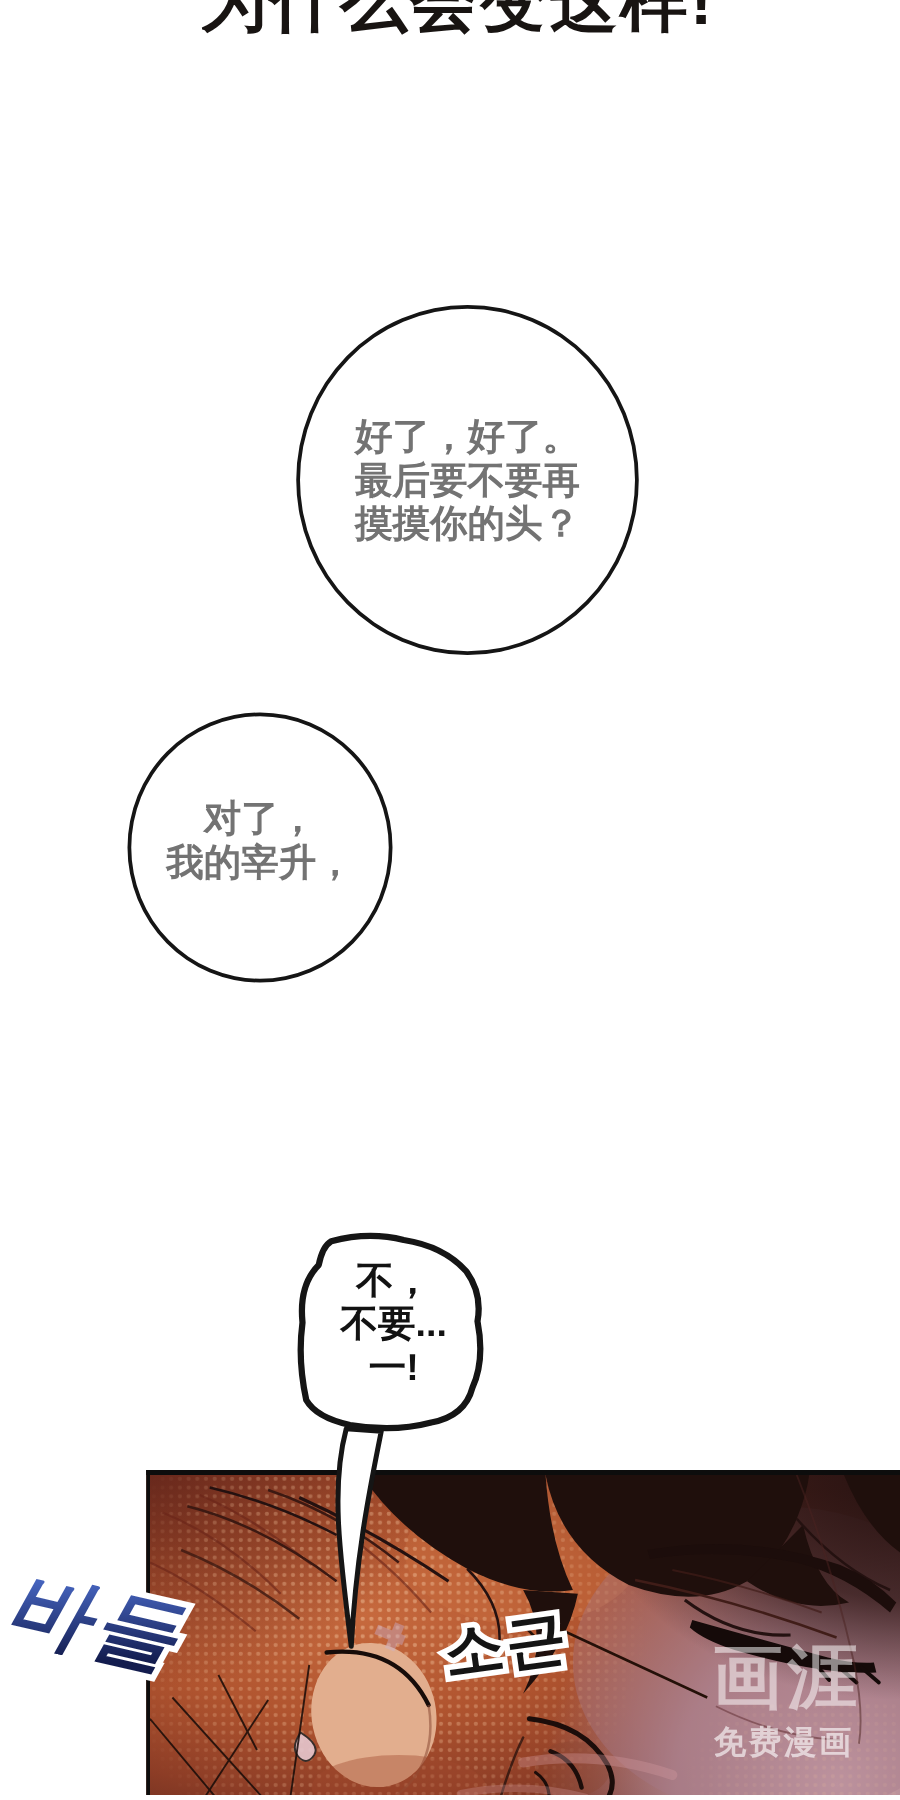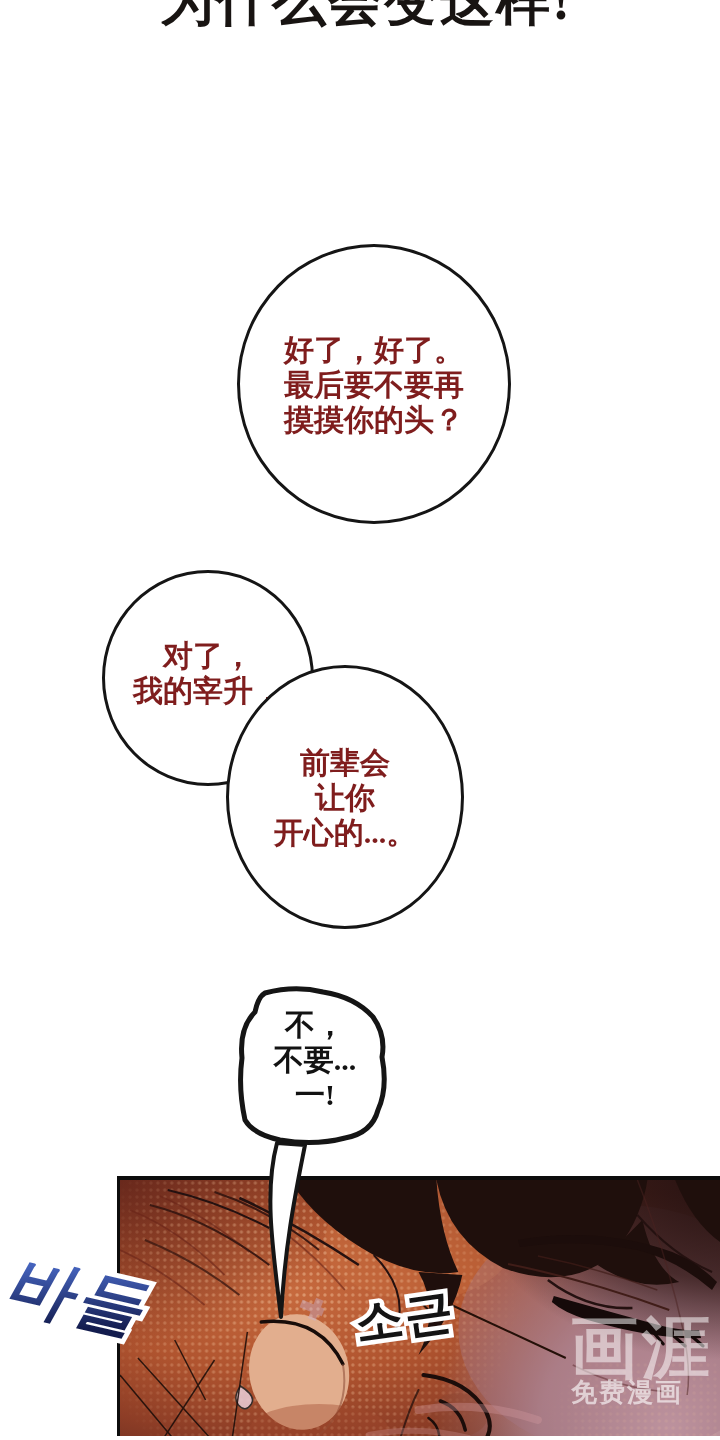--- a/index.html
+++ b/index.html
@@ -1,30 +1,30 @@
 <!DOCTYPE html>
 <html style="--ink: #151515; --bubble-fill: #ffffff; --panel-border: #0d0d0d; --sfx-blue-top: #4563bd; --sfx-blue-bottom: #131c4e; --sfx-dark: #141414; --watermark-color: rgba(255,255,255,0.52); --watermark-tagline-color: rgba(255,255,255,0.62);"><head>
 <meta charset="utf-8">
 <style>
   html,body{margin:0;padding:0;background:#ffffff;}
   .stage{
     position:relative;width:720px;height:1436px;overflow:hidden;background:#fff;
-    font-family:Liberation Serif, serif;
+    font-family:Liberation Sans, sans-serif;
   }
   
   .chapter-title{
     position:absolute;top:-26px;left:160px;width:440px;
     font-size:54px;font-weight:bold;color:#181412;letter-spacing:2px;
     line-height:1;white-space:nowrap;
   }
   
   .bubble{
     position:absolute;background:var(--bubble-fill);border:3px solid var(--ink);
     border-radius:50%;display:flex;align-items:center;justify-content:center;
-    text-align:center;color:#7f1d1d;font-weight:bold;
+    text-align:center;color:#737373;font-weight:bold;
   }
   .bubble .btxt{white-space:pre-line;font-size:30px;line-height:35px;}
   .bubble-1{left:237px;top:244px;width:268px;height:274px;}
   .bubble-2a{left:102px;top:570px;width:206px;height:210px;z-index:1;}
   .bubble-2a .btxt{padding-bottom:10px;}
   .bubble-2b{left:226px;top:665px;width:232px;height:258px;z-index:2;}
   .bubble-4{left:346px;top:1099px;width:122px;height:124px;z-index:7;border-width:4px;}
   
   .bubble-3-wrap{position:absolute;left:225px;top:983px;width:180px;height:340px;z-index:6;}
   .bubble-3-text{
@@ -48,46 +48,41 @@
   .sfx-tremble .fill{
     background:linear-gradient(168deg,var(--sfx-blue-top) 15%,var(--sfx-blue-bottom) 85%);
     -webkit-background-clip:text;background-clip:text;
     color:var(--sfx-blue-bottom);-webkit-text-fill-color:transparent;}
   .sfx-whisper{left:352px;top:1300px;font-size:48px;letter-spacing:2px;
     transform:rotate(-8deg);transform-origin:left top;}
   .sfx-whisper .outline{-webkit-text-stroke:9px #ffffff;}
   .sfx-whisper .fill{color:var(--sfx-dark);}
   
   .watermark{position:absolute;z-index:4;text-align:left;pointer-events:none;}
-  .watermark-logo{left:570px;top:1314px;font-size:68px;font-weight:bold;
+  .watermark-logo{left:570px;top:1314px;font-size:56px;font-weight:bold;
     color:var(--watermark-color);letter-spacing:4px;line-height:1;}
   .watermark-tagline{left:571px;top:1380px;font-size:26px;font-weight:bold;
     color:var(--watermark-tagline-color);letter-spacing:2px;line-height:1;}
 </style>
 </head>
 <body>
 
 <div class="stage">
 
   <div class="chapter-title">为什么会变这样!</div>
 
   <div class="bubble bubble-1">
     <div class="btxt">好了，好了。
 最后要不要再
 摸摸你的头？</div>
   </div>
 
   <div class="bubble bubble-2a">
     <div class="btxt">对了，
 我的宰升，</div>
-  </div>
-  <div class="bubble bubble-2b">
-    <div class="btxt">前辈会
-让你
-开心的...。</div>
   </div>
 
   <div class="panel">
     <svg viewBox="0 0 603 264" preserveAspectRatio="none">
       <defs>
         <radialGradient id="gBase" cx="0.28" cy="0.42" r="0.95">
           <stop offset="0" stop-color="#c76a3e"></stop>
           <stop offset="0.33" stop-color="#b0542f"></stop>
           <stop offset="0.58" stop-color="#8d3d26"></stop>
           <stop offset="0.82" stop-color="#5f281e"></stop>

